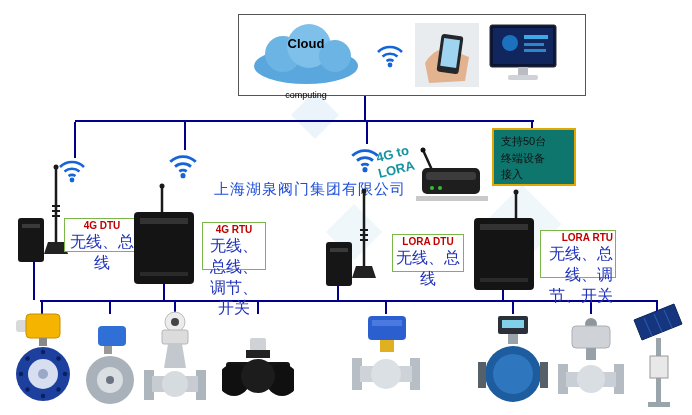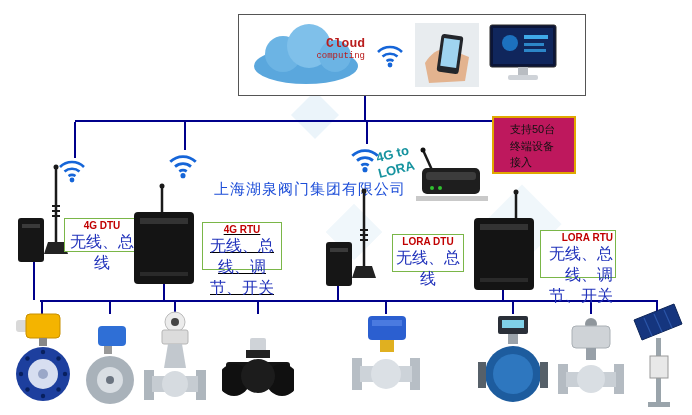--- a/index.html
+++ b/index.html
@@ -3,29 +3,29 @@
 <meta charset="utf-8">
 <style>
   html,body{margin:0;padding:0;background:#fff;}
   body{font-family:"Liberation Sans", sans-serif;}
   .canvas{position:relative;width:692px;height:415px;background:#fff;overflow:hidden;}
   .abs{position:absolute;}
   .line{position:absolute;background:#00008b;}
   .topbox{position:absolute;left:238px;top:14px;width:348px;height:82px;border:1px solid #555;
           background:#fff;display:flex;align-items:center;gap:9px;padding:4px 8px;box-sizing:border-box;}
   .cloudwrap{position:relative;width:118px;height:66px;flex:0 0 auto;}
-  .cloudtext{position:absolute;left:0;top:14px;width:100%;text-align:right;color:#b91c1c;pointer-events:none;font-family:Liberation Mono, monospace;}
+  .cloudtext{position:absolute;left:0;top:14px;width:100%;text-align:center;color:#000000;pointer-events:none;}
   .cloudtext .c1{display:block;font-weight:bold;font-size:13px;}
-  .cloudtext .c2{display:block;font-size:9px;}
+  .cloudtext .c2{display:block;font-size:9px;margin-top:39px;}
   .labelbox{position:absolute;border:1px solid #7ab648;background:#fff;padding:0 2px;box-sizing:border-box;
             text-align:center;line-height:1.3;}
   .labelbox .t{display:block;color:#c00000;font-weight:bold;font-size:10px;}
   .labelbox .d{display:block;color:#2233bb;font-size:16px;}
-  .notebox{position:absolute;left:492px;top:116px;width:84px;height:58px;border:2px solid #e0a800;
-           background:#be185d;padding:3px 16px;box-sizing:border-box;font-size:11px;color:#111;line-height:1.5;}
+  .notebox{position:absolute;left:492px;top:128px;width:84px;height:58px;border:2px solid #e0a800;
+           background:#0f766e;padding:3px 7px;box-sizing:border-box;font-size:11px;color:#111;line-height:1.5;}
   .notebox span{display:block;}
   .gateway-label{position:absolute;left:376px;top:146px;transform:rotate(-14deg);color:#16939f;
                  font-weight:bold;font-size:13px;line-height:1.2;text-align:center;}
   .gateway-label span{display:block;}
   .watermark{position:absolute;left:214px;top:180px;font-size:15px;color:#1d4ed8;letter-spacing:1px;white-space:nowrap;}
   .wm-shape{position:absolute;background:#bcd9ee;transform:rotate(45deg);}
 </style>
 </head>
 <body>
 
@@ -126,21 +126,21 @@
     <span class="d">无线、总线</span>
   </div>
 
   <svg class="abs" style="left:128px;top:182px;" width="72" height="110" viewBox="0 0 72 110">
     <line x1="34" y1="4" x2="34" y2="30" stroke="#1a1a1a" stroke-width="2.5"></line>
     <circle cx="34" cy="4" r="2.5" fill="#1a1a1a"></circle>
     <rect x="6" y="30" width="60" height="72" rx="4" fill="#141414"></rect>
     <rect x="12" y="36" width="48" height="6" fill="#333"></rect>
     <rect x="12" y="90" width="48" height="4" fill="#2a2a2a"></rect>
   </svg>
-  <div class="labelbox" style="left:202px;top:222px;width:80px;height:48px;text-decoration:underline;">
+  <div class="labelbox" style="left:202px;top:222px;width:64px;height:48px;">
     <span class="t">4G RTU</span>
     <span class="d">无线、总线、调节、开关</span>
   </div>
 
   <div class="gateway-label">
     <span>4G to</span>
     <span>LORA</span>
   </div>
   <svg class="abs" style="left:416px;top:146px;" width="72" height="62" viewBox="0 0 72 62">
     <line x1="16" y1="24" x2="7" y2="4" stroke="#1a1a1a" stroke-width="2.5"></line>

